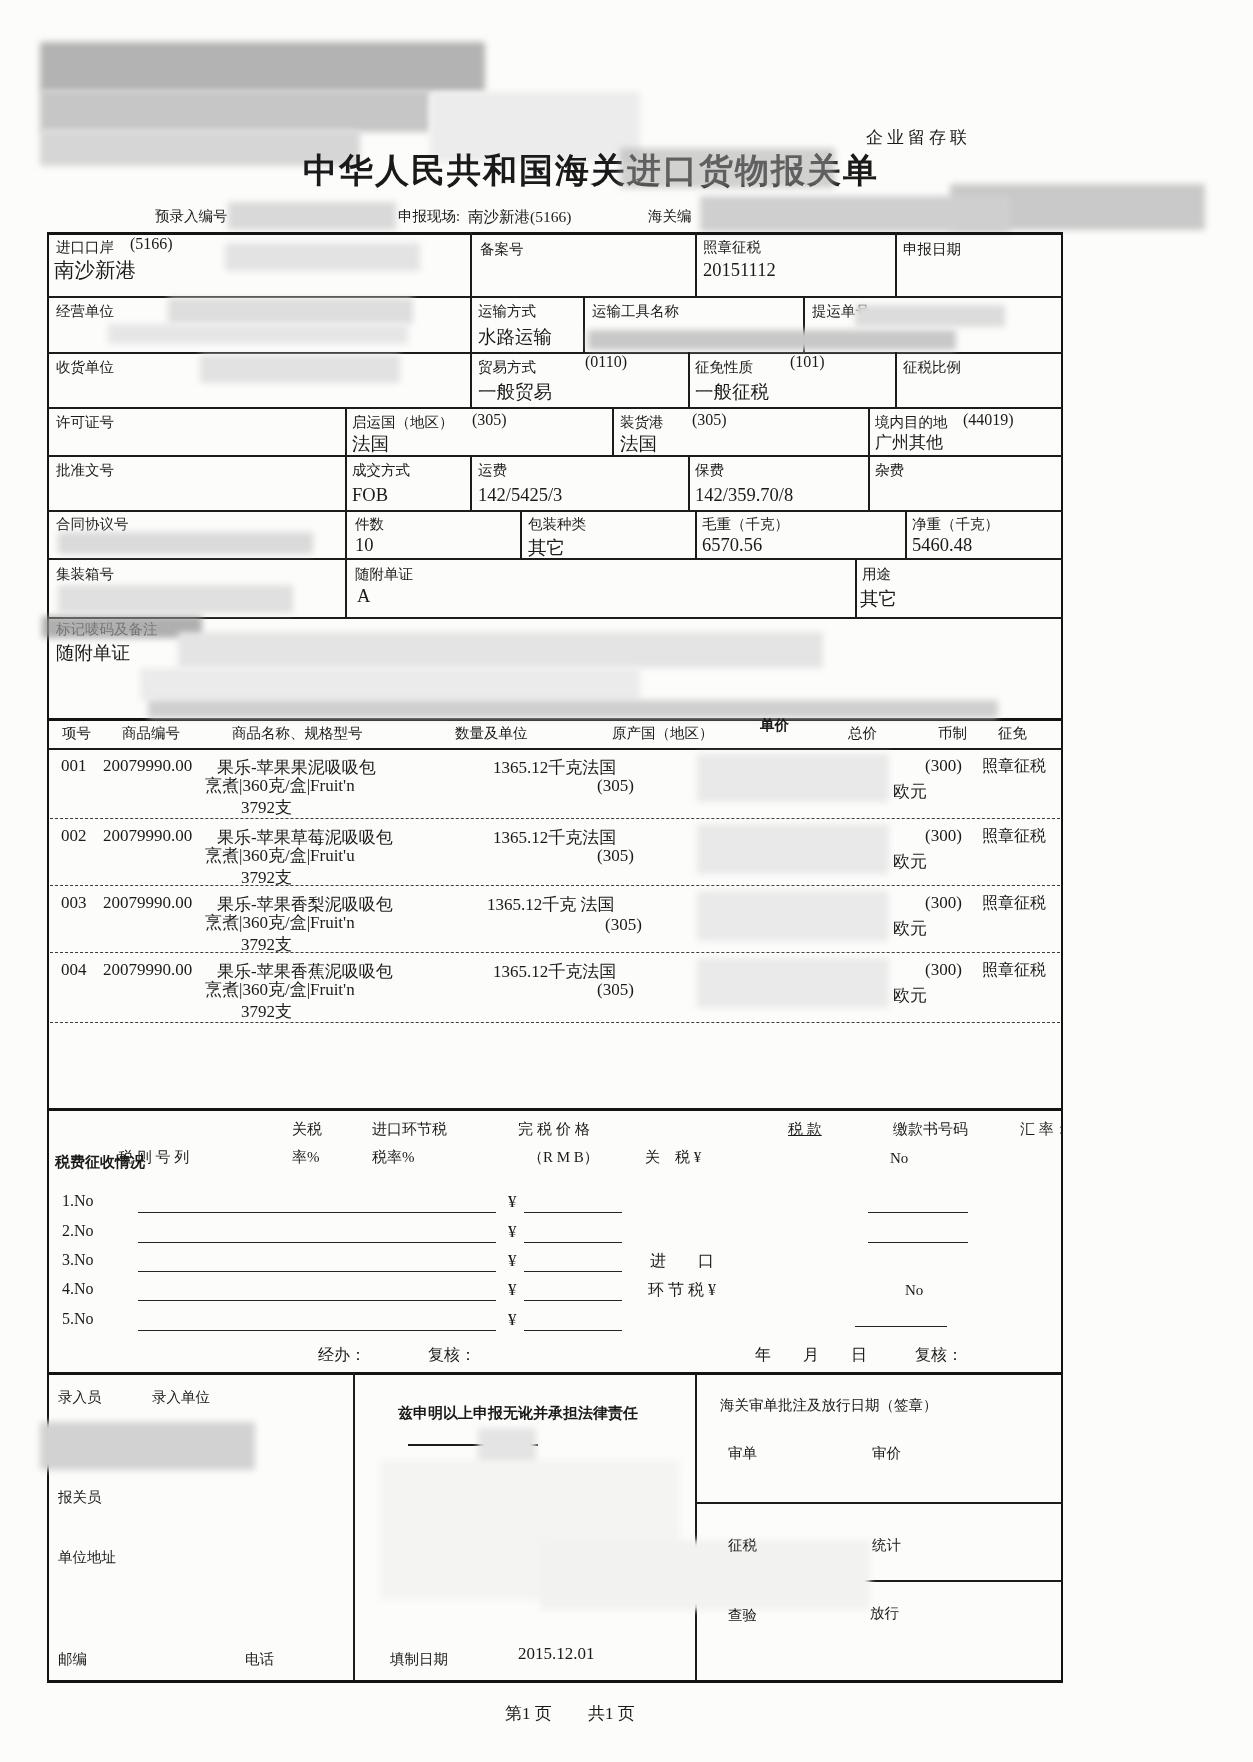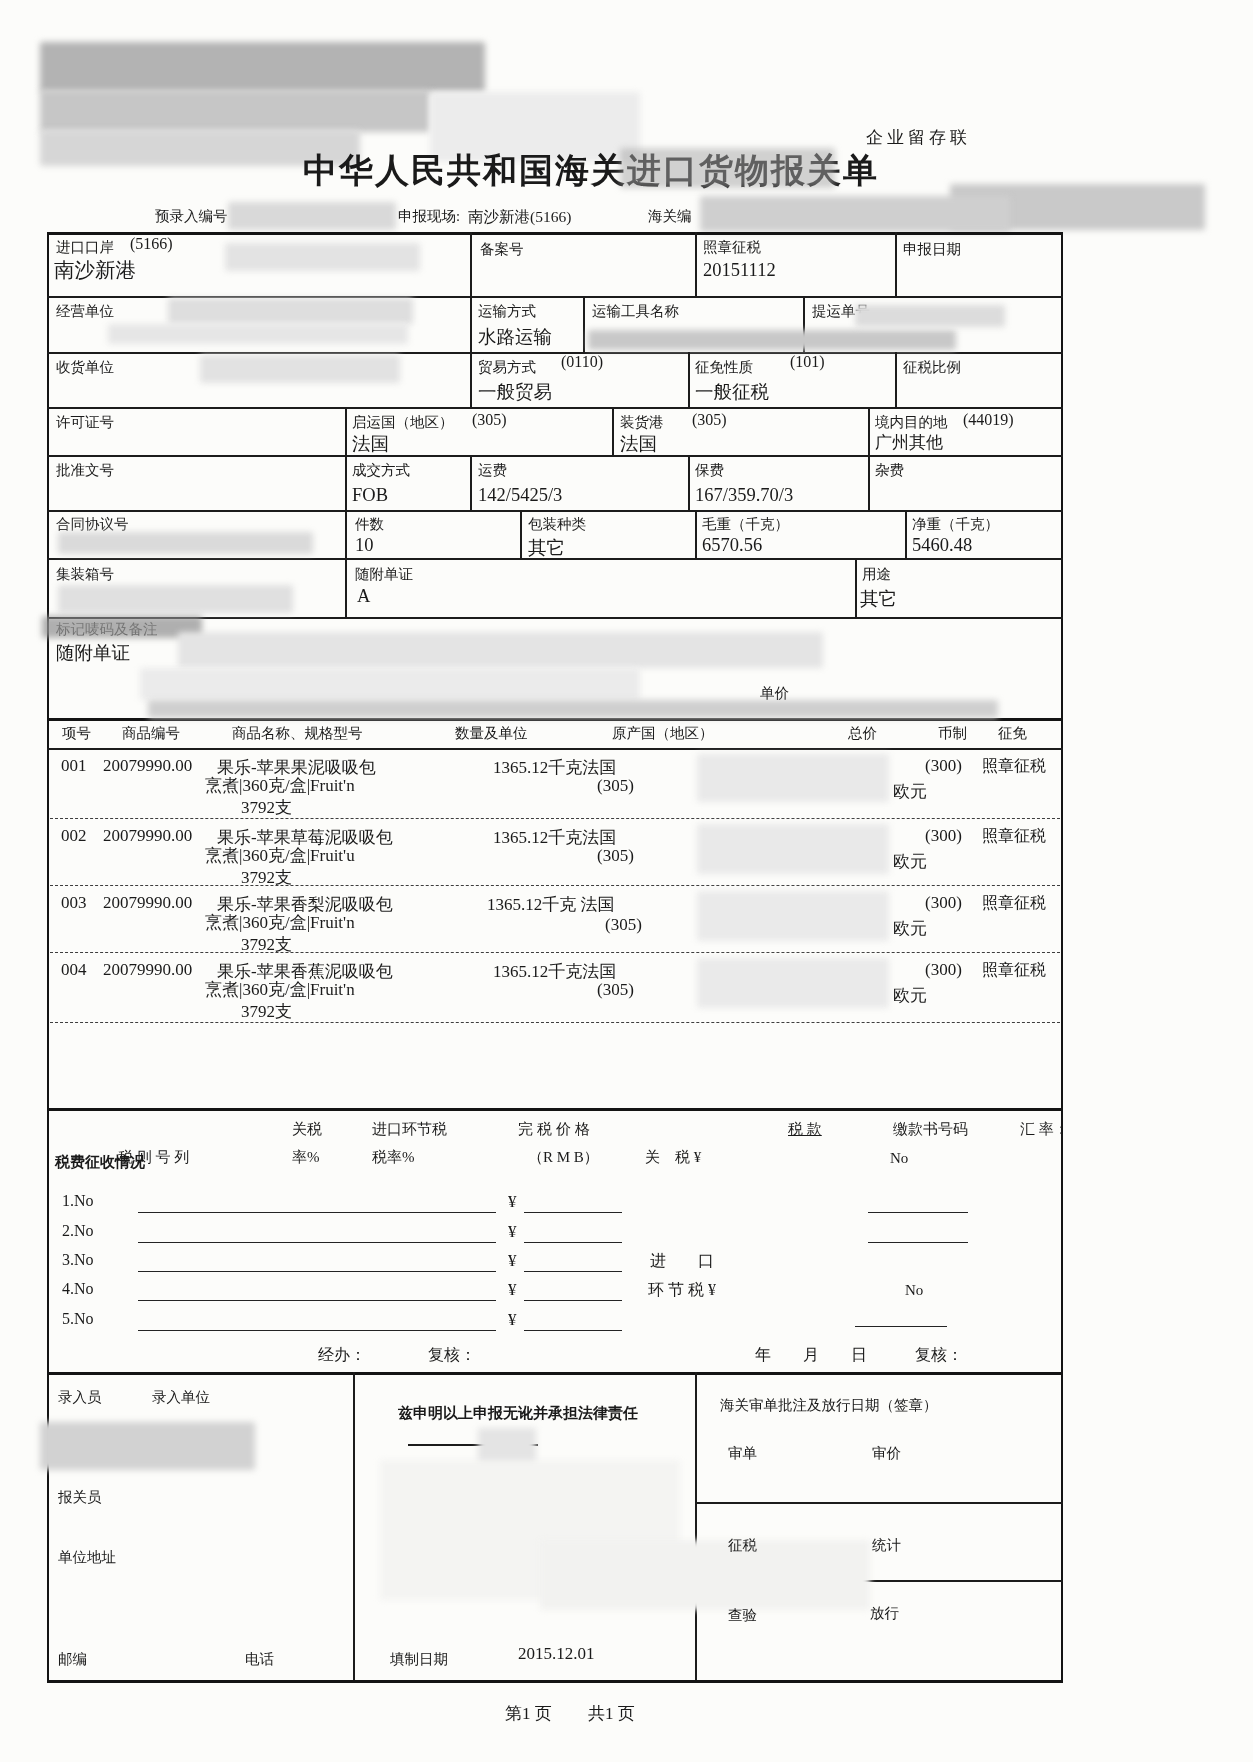--- a/index.html
+++ b/index.html
@@ -85,21 +85,21 @@
   <div class="lbl" style="left:812px;top:302px;">提运单号</div>
   <div class="blur" style="left:588px;top:330px;width:368px;height:20px;background:#c8c8c8;"></div>
   <div class="blur" style="left:855px;top:305px;width:150px;height:22px;background:#dcdcdc;"></div>
 
   <div class="vl" style="left:470px;top:352px;height:55px;"></div>
   <div class="vl" style="left:688px;top:352px;height:55px;"></div>
   <div class="vl" style="left:895px;top:352px;height:55px;"></div>
   <div class="lbl" style="left:56px;top:358px;">收货单位</div>
   <div class="blur" style="left:200px;top:355px;width:200px;height:28px;background:#e2e2e2;"></div>
   <div class="lbl" style="left:478px;top:358px;">贸易方式</div>
-  <div class="code" style="left:561px;top:353px;">(0110)</div>
+  <div class="code" style="left:585px;top:353px;">(0110)</div>
   <div class="val" style="left:478px;top:379px;">一般贸易</div>
   <div class="lbl" style="left:695px;top:358px;">征免性质</div>
   <div class="code" style="left:790px;top:353px;">(101)</div>
   <div class="val" style="left:695px;top:379px;">一般征税</div>
   <div class="lbl" style="left:903px;top:358px;">征税比例</div>
 
   <div class="vl" style="left:345px;top:407px;height:48px;"></div>
   <div class="vl" style="left:612px;top:407px;height:48px;"></div>
   <div class="vl" style="left:868px;top:407px;height:48px;"></div>
   <div class="lbl" style="left:56px;top:413px;">许可证号</div>
@@ -116,21 +116,21 @@
   <div class="vl" style="left:345px;top:455px;height:55px;"></div>
   <div class="vl" style="left:470px;top:455px;height:55px;"></div>
   <div class="vl" style="left:688px;top:455px;height:55px;"></div>
   <div class="vl" style="left:868px;top:455px;height:55px;"></div>
   <div class="lbl" style="left:56px;top:461px;">批准文号</div>
   <div class="lbl" style="left:352px;top:461px;">成交方式</div>
   <div class="val" style="left:352px;top:485px;">FOB</div>
   <div class="lbl" style="left:478px;top:461px;">运费</div>
   <div class="val" style="left:478px;top:485px;">142/5425/3</div>
   <div class="lbl" style="left:695px;top:461px;">保费</div>
-  <div class="val" style="left:695px;top:485px;">167/359.70/3</div>
+  <div class="val" style="left:695px;top:485px;">142/359.70/8</div>
   <div class="lbl" style="left:875px;top:461px;">杂费</div>
 
   <div class="vl" style="left:345px;top:510px;height:48px;"></div>
   <div class="vl" style="left:520px;top:510px;height:48px;"></div>
   <div class="vl" style="left:695px;top:510px;height:48px;"></div>
   <div class="vl" style="left:905px;top:510px;height:48px;"></div>
   <div class="lbl" style="left:56px;top:515px;">合同协议号</div>
   <div class="blur" style="left:58px;top:532px;width:255px;height:22px;background:#dadada;"></div>
   <div class="lbl" style="left:355px;top:515px;">件数</div>
   <div class="val" style="left:355px;top:535px;">10</div>
@@ -155,21 +155,21 @@
   <div class="val" style="left:56px;top:640px;">随附单证</div>
   <div class="blur" style="left:178px;top:632px;width:645px;height:36px;background:#e4e4e4;"></div>
   <div class="blur" style="left:140px;top:668px;width:500px;height:32px;background:#ebebeb;"></div>
   <div class="blur" style="left:148px;top:700px;width:850px;height:18px;background:#cfcfcf;"></div>
 
   <div class="lbl" style="left:62px;top:724px;">项号</div>
   <div class="lbl" style="left:122px;top:724px;">商品编号</div>
   <div class="lbl" style="left:232px;top:724px;">商品名称、规格型号</div>
   <div class="lbl" style="left:455px;top:724px;">数量及单位</div>
   <div class="lbl" style="left:612px;top:724px;">原产国（地区）</div>
-  <div class="lbl" style="left:760px;top:684px;">单价</div>
+  <div class="lbl" style="left:760px;top:716px;font-weight:bold;">单价</div>
   <div class="lbl" style="left:848px;top:724px;">总价</div>
   <div class="lbl" style="left:938px;top:724px;">币制</div>
   <div class="lbl" style="left:998px;top:724px;">征免</div>
 
   <div class="abs" style="left:47px;top:752px;width:1016px;height:66px;">
     <div class="g" style="left:14px;top:4px;">001</div>
     <div class="g" style="left:56px;top:4px;">20079990.00</div>
     <div class="g" style="left:170px;top:4px;">果乐-苹果果泥吸吸包</div>
     <div class="g" style="left:158px;top:22px;">烹煮|360克/盒|Fruit'n</div>
     <div class="g" style="left:194px;top:44px;">3792支</div>

